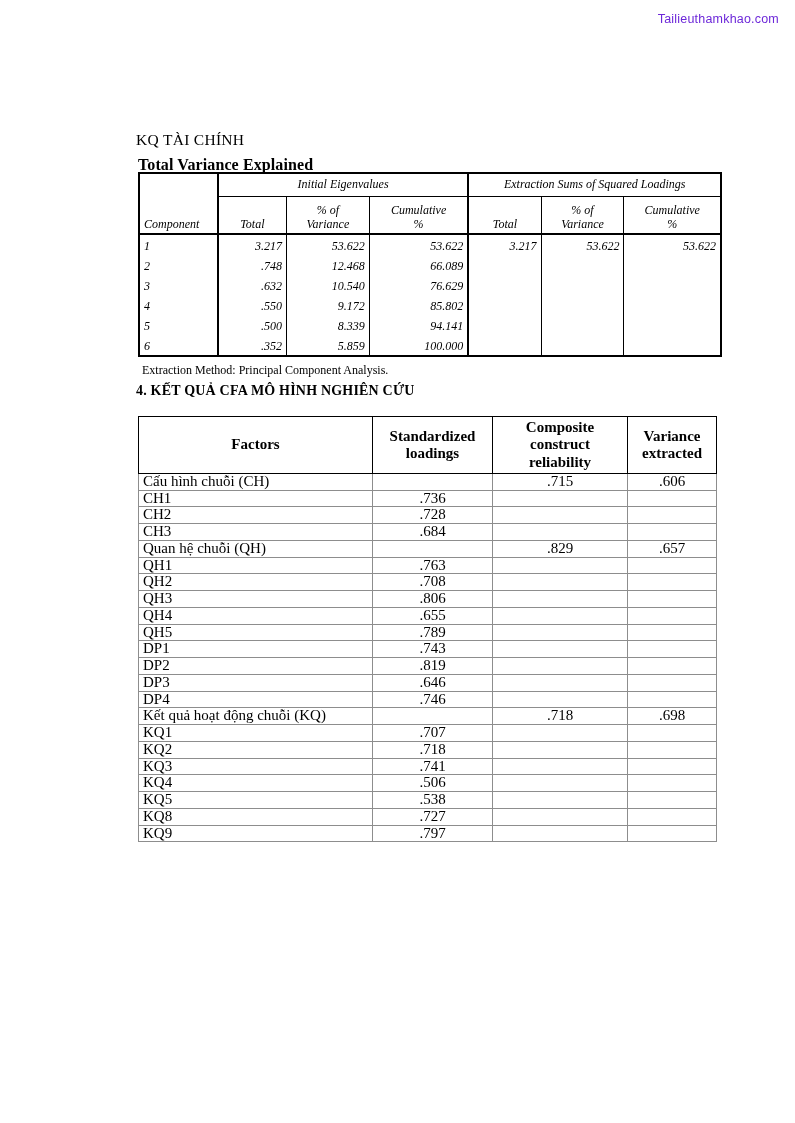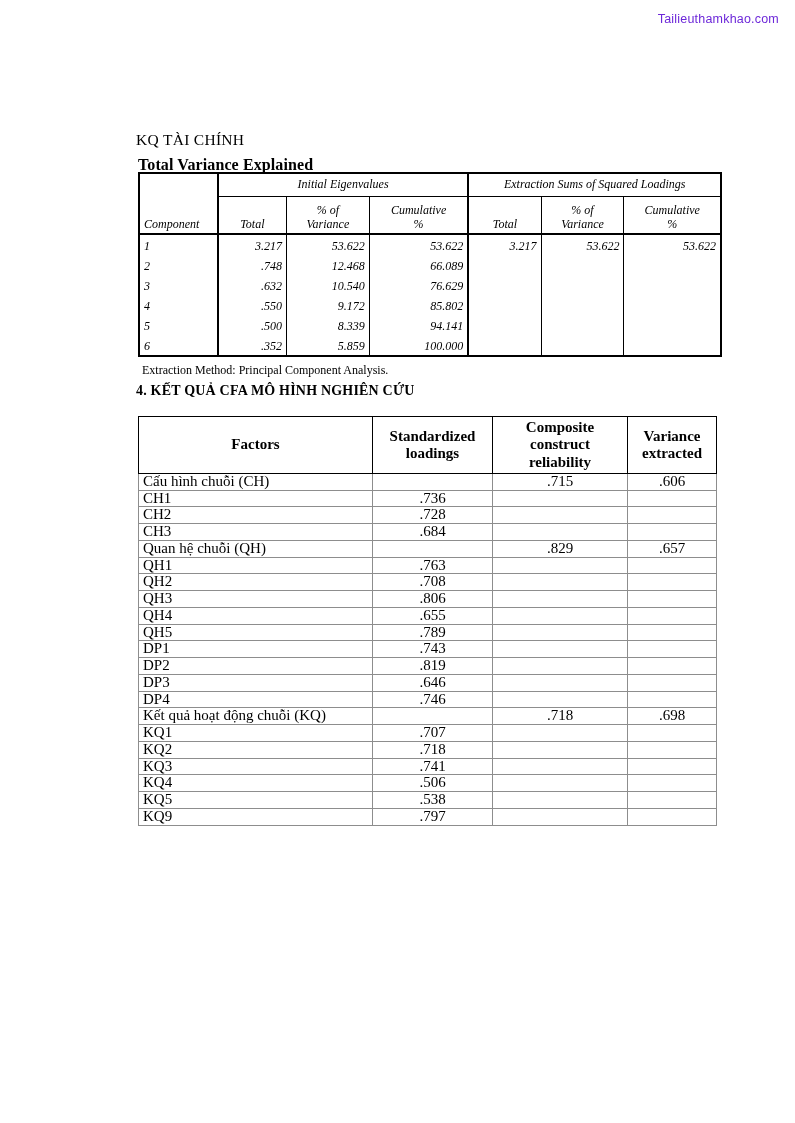--- a/index.html
+++ b/index.html
@@ -402,20 +402,26 @@
           <td class="c-rel"></td>
           <td class="c-var"></td>
         </tr>
         <tr class="item">
           <td class="c-factor">KQ5</td>
           <td class="c-load">.538</td>
           <td class="c-rel"></td>
           <td class="c-var"></td>
         </tr>
         <tr class="item">
+          <td class="c-factor">KQ8</td>
+          <td class="c-load">.727</td>
+          <td class="c-rel"></td>
+          <td class="c-var"></td>
+        </tr>
+        <tr class="item">
           <td class="c-factor">KQ9</td>
           <td class="c-load">.797</td>
           <td class="c-rel"></td>
           <td class="c-var"></td>
         </tr>
       </tbody>
   </table>
 
 </div>
 

